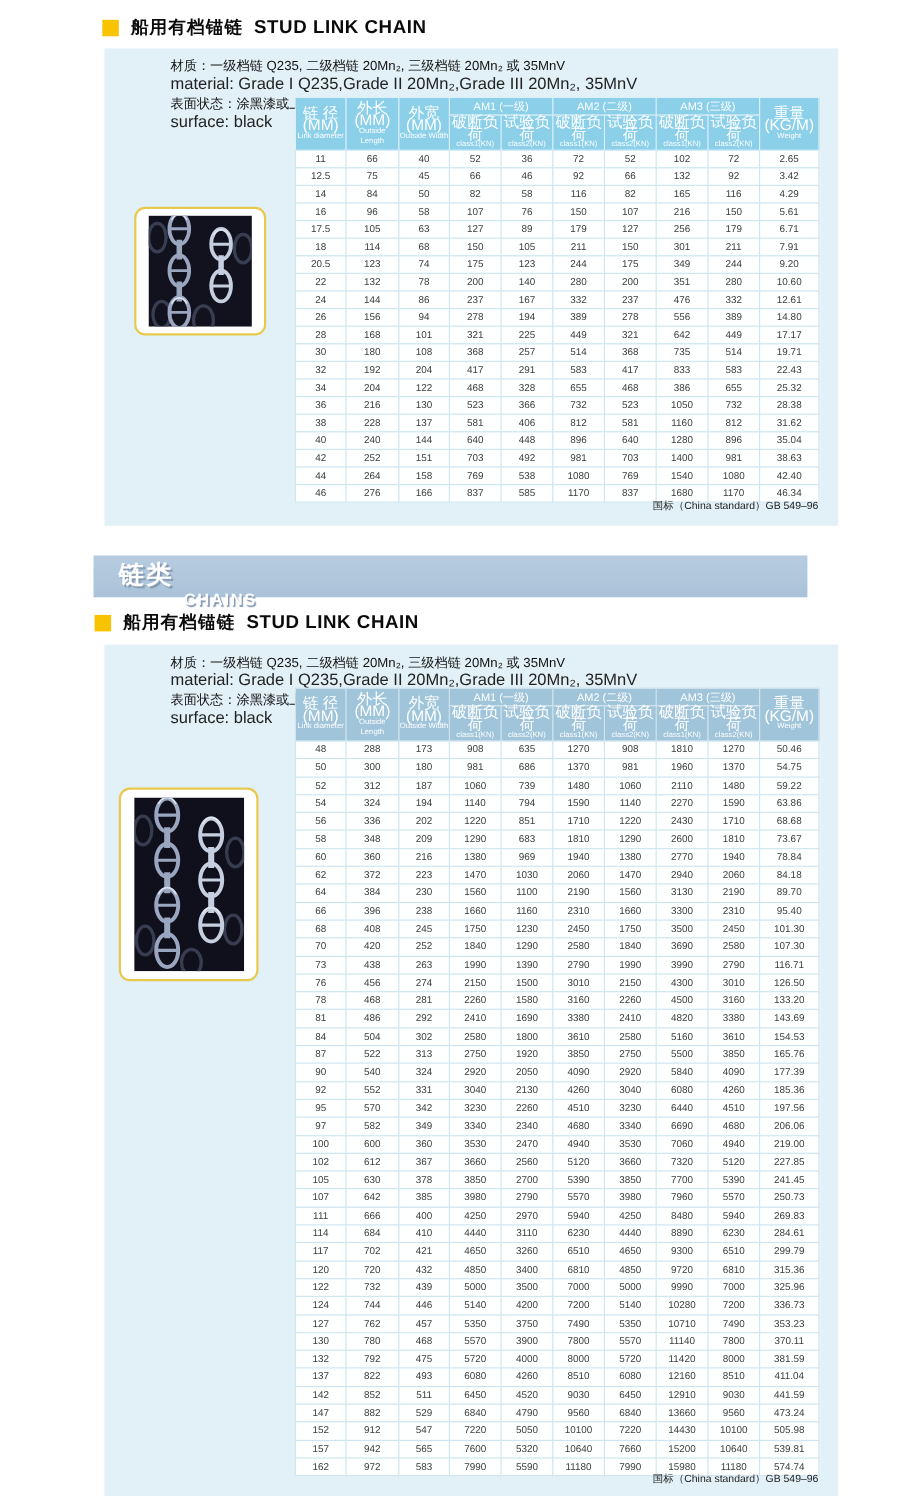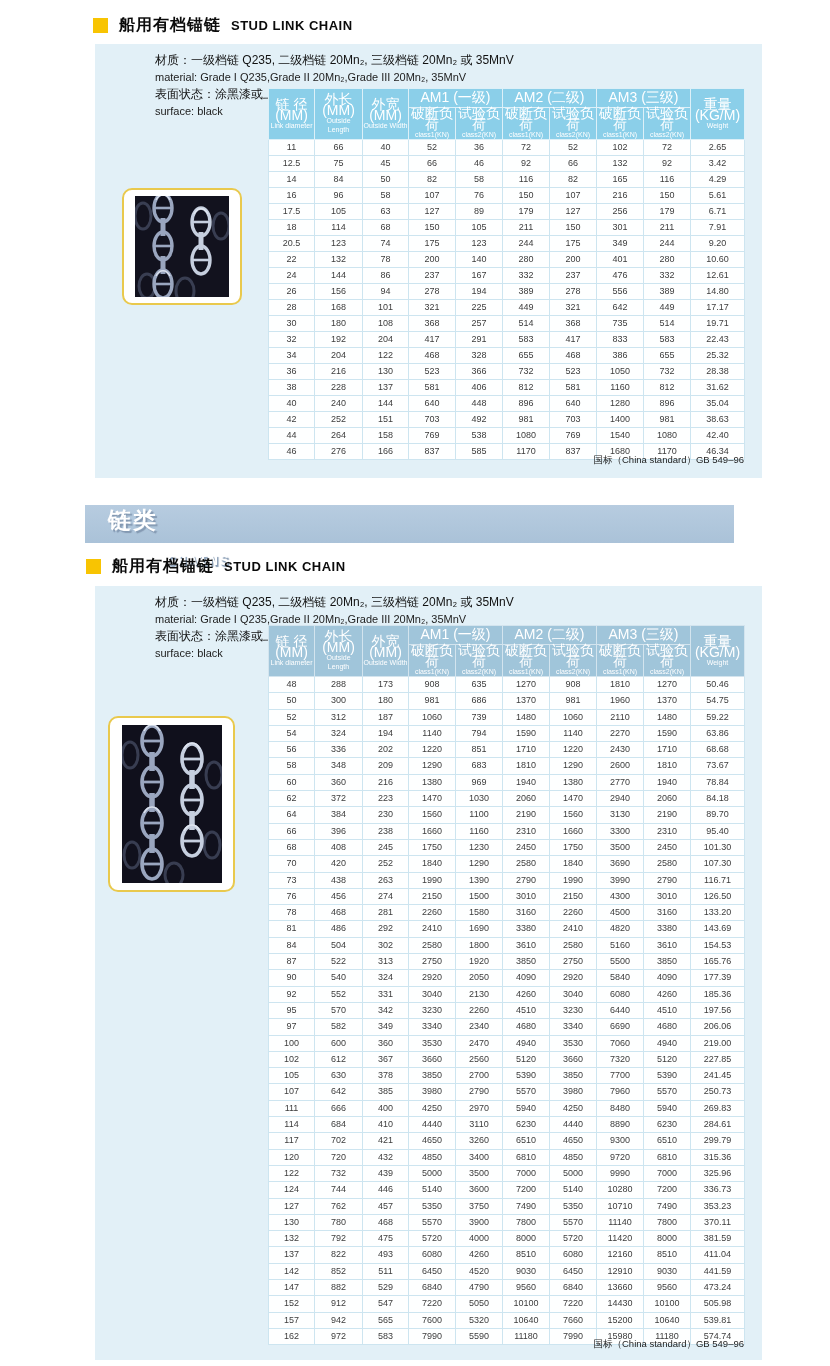--- a/index.html
+++ b/index.html
@@ -3,62 +3,62 @@
 <meta charset="utf-8">
 <style>
   html,body{margin:0;padding:0;background:#ffffff;}
   .page{position:relative;width:830px;height:1366px;background:#ffffff;overflow:hidden;
         font-family:"Liberation Sans","DejaVu Sans",sans-serif;}
 
   
   .sec-title{position:absolute;display:flex;align-items:center;height:20px;}
   .bullet{width:15px;height:15px;background:#f8c402;margin-right:11px;flex:0 0 auto;}
   .t-zh{font-size:16px;font-weight:bold;color:#0b0b0b;letter-spacing:1px;}
-  .t-en{font-size:13px;font-weight:bold;color:#0b0b0b;margin-left:10px;letter-spacing:.5px;}
+  .t-en{font-size:17px;font-weight:bold;color:#0b0b0b;margin-left:10px;letter-spacing:.5px;}
 
   
   .panel{position:absolute;left:95px;width:667px;background:#e2f0f7;}
   #panel1{top:44px;height:434px;}
   #panel2{top:586px;height:774px;}
 
   .mat{position:absolute;left:20px;top:7px;white-space:nowrap;margin-left:40px;}
   .mzh{font-size:12px;color:#111;line-height:18px;}
-  .men{font-size:11px;color:#222;line-height:16px;}
+  .men{font-size:15px;color:#222;line-height:16px;}
 
   
   .photo{position:absolute;background:#ffffff;border:2px solid #e9c94d;border-radius:10px;
          box-sizing:border-box;display:flex;align-items:center;justify-content:center;}
   #photo1{left:27px;top:144px;width:120px;height:117px;}
   #photo2{left:13px;top:130px;width:127px;height:176px;}
   .photo svg{display:block;}
 
   
   table.chain{position:absolute;left:173px;border-collapse:collapse;table-layout:fixed;width:476px;}
   #table1{top:44px;}
   #table2{top:39px;}
   table.chain th,table.chain td{border:1px solid #cde5f0;padding:0;text-align:center;vertical-align:middle;}
   table.chain thead th{color:#ffffff;font-weight:normal;border-color:#ddf0f8;}
   #table1 thead th{background:#8bcfe9;}
   #table2 thead th{background:#a0c5da;border-color:#d3e4ee;}
-  .hg{height:15px;font-size:14px;}
+  .hg{height:15px;font-size:10px;}
   .hs{height:26px;}
   .hzh{display:block;font-size:14px;line-height:11px;}
   .hen{display:block;font-size:7px;line-height:9px;}
   table.chain td{background:#feffff;color:#3c3c3c;font-size:9px;}
   #table1 td{height:15px;line-height:15px;}
   #table2 td{height:15.3px;line-height:15.3px;}
 
   .std{position:absolute;left:173px;width:476px;text-align:right;font-size:9.5px;color:#222;}
   #std1{top:410px;}
   #std2{top:752px;}
 
   
   .banner{position:absolute;left:85px;top:505px;width:649px;height:38px;
           background:linear-gradient(to bottom,#b7cce0,#aac2d8);
-          display:flex;align-items:flex-start;padding:0 0 4px 23px;box-sizing:border-box;font-family:Liberation Mono, monospace;}
+          display:flex;align-items:center;padding:0 0 4px 23px;box-sizing:border-box;}
   .b-zh{font-size:23px;font-weight:bold;color:#ffffff;letter-spacing:2px;
         text-shadow:2px 2px 1px #8398b1;}
   .b-en{font-size:15px;font-weight:bold;color:#ffffff;margin-left:9px;letter-spacing:1.5px;
         text-shadow:1.5px 1.5px 1px #8398b1;padding-bottom:2px;margin-top:48px;}
 </style>
 </head>
 <body>
 
 <div class="page">
 
@@ -258,21 +258,21 @@
             <td>9.20</td>
           </tr>
           <tr>
             <td>22</td>
             <td>132</td>
             <td>78</td>
             <td>200</td>
             <td>140</td>
             <td>280</td>
             <td>200</td>
-            <td>401</td>
+            <td>351</td>
             <td>280</td>
             <td>10.60</td>
           </tr>
           <tr>
             <td>24</td>
             <td>144</td>
             <td>86</td>
             <td>237</td>
             <td>167</td>
             <td>332</td>
@@ -913,21 +913,21 @@
             <td>5000</td>
             <td>9990</td>
             <td>7000</td>
             <td>325.96</td>
           </tr>
           <tr>
             <td>124</td>
             <td>744</td>
             <td>446</td>
             <td>5140</td>
-            <td>3600</td>
+            <td>4200</td>
             <td>7200</td>
             <td>5140</td>
             <td>10280</td>
             <td>7200</td>
             <td>336.73</td>
           </tr>
           <tr>
             <td>127</td>
             <td>762</td>
             <td>457</td>

